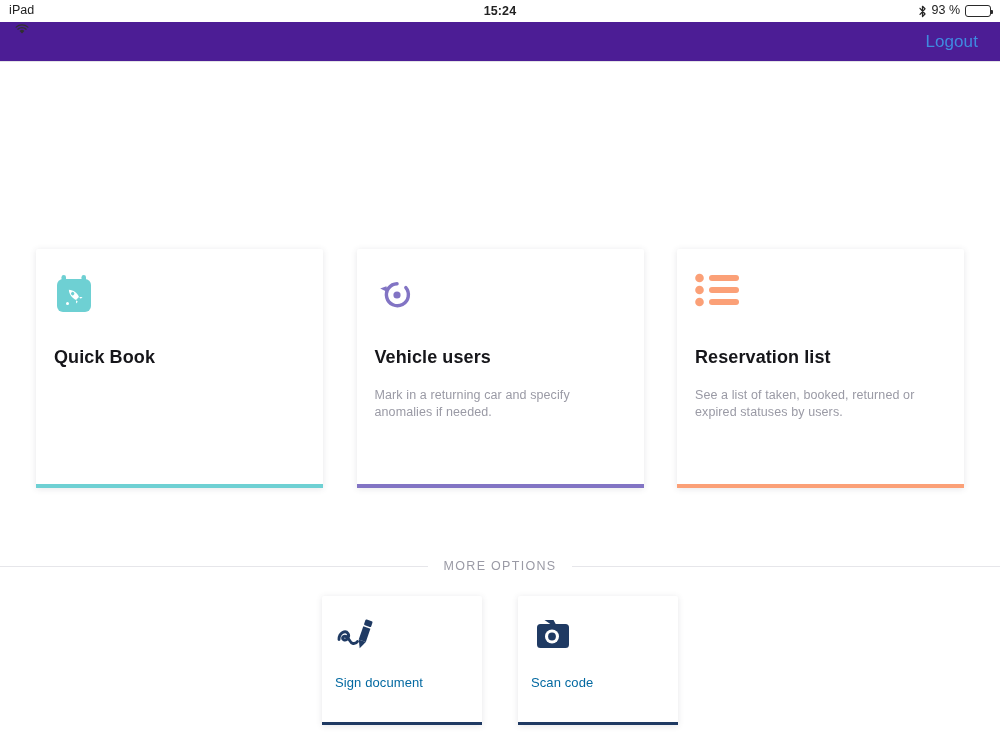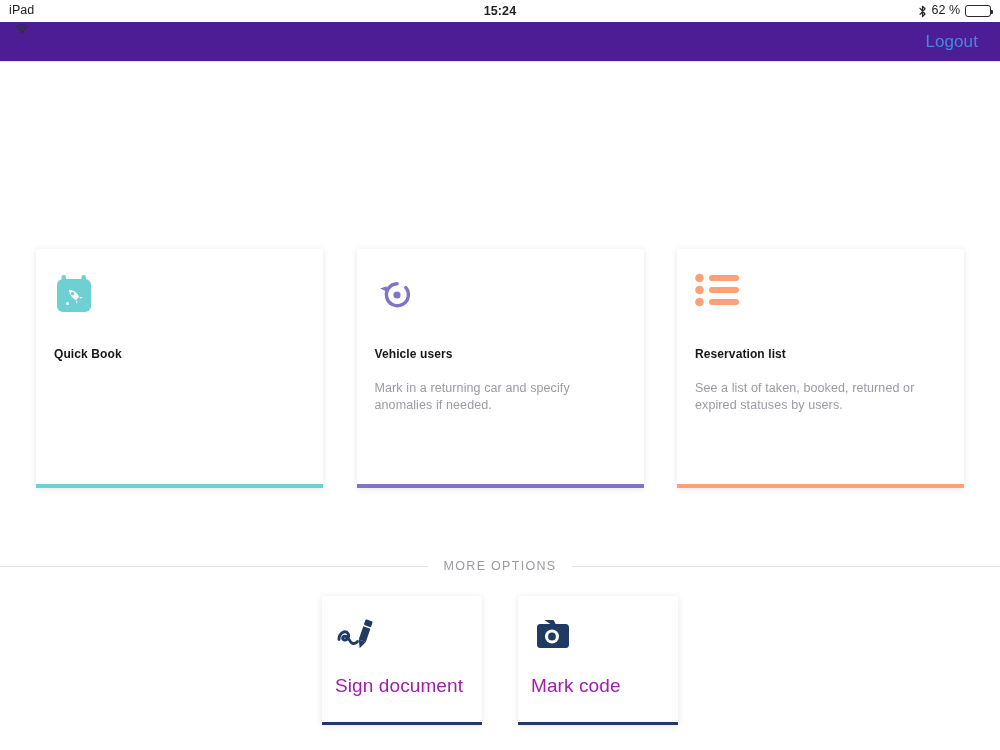--- a/index.html
+++ b/index.html
@@ -132,21 +132,21 @@
     left: 0; right: 0; bottom: 0;
     height: 4px;
   }
   .card-icon {
     height: 48px;
     margin-bottom: 26px;
     display: flex;
     align-items: flex-start;
   }
   .card-title {
-    font-size: 12px;
+    font-size: 18px;
     font-weight: bold;
     color: #16161a;
     letter-spacing: 0.1px;
     margin-bottom: 19px;
   }
   .card-desc {
     font-size: 12.5px;
     line-height: 1.33;
     color: #9a9aa5;
     letter-spacing: 0.1px;
@@ -201,22 +201,22 @@
     left: 0; right: 0; bottom: 0;
     height: 3px;
   }
   .sub-card-icon {
     height: 42px;
     display: flex;
     align-items: flex-start;
     margin-bottom: 16px;
   }
   .sub-card-title {
-    font-size: 19px;
-    color: #a21caf;
+    font-size: 13px;
+    color: #0369a1;
     letter-spacing: 0.1px;
   }
 </style>
 </head>
 <body>
 
 <div class="status-bar">
   <div class="status-left">
     <span class="dev-name">iPad</span>
     <span class="wifi-icon">
@@ -229,21 +229,21 @@
   </div>
 
   <div class="status-center">15:24</div>
 
   <div class="status-right">
     <span class="bt-icon">
       <svg width="9" height="13" viewBox="0 0 9 13">
         <path d="M2 3.3 L7 9 L4.5 11.5 L4.5 1.3 L7 3.8 L2 9.4" stroke="#262626" stroke-width="1.25" fill="none" stroke-linejoin="round" stroke-linecap="round"></path>
       </svg>
     </span>
-    <span>62 %</span>
+    <span>93 %</span>
     <span class="battery">
       <span class="battery-fill" id="battery-fill" style="width:93%"></span>
     </span>
   </div>
 </div>
 
 <div class="nav-bar">
   <button class="logout-link">Logout</button>
 </div>
 
@@ -327,18 +327,18 @@
 
     <div class="sub-card">
       <div class="sub-card-icon">
         <svg width="42" height="36" viewBox="0 0 42 36">
           <path d="M13.5 3 h9 l2.2 4 h9.8 a3.5 3.5 0 0 1 3.5 3.5 v17 a3.5 3.5 0 0 1 -3.5 3.5
                    h-25 a3.5 3.5 0 0 1 -3.5 -3.5 v-17 a3.5 3.5 0 0 1 3.5 -3.5 h9.8 Z" fill="#1f3a63"></path>
           <circle cx="21" cy="19.5" r="7" fill="#ffffff"></circle>
           <circle cx="21" cy="19.5" r="3.9" fill="#1f3a63"></circle>
         </svg>
       </div>
-      <div class="sub-card-title">Mark code</div>
+      <div class="sub-card-title">Scan code</div>
       <div class="sub-card-accent" style="background:#1f3a63"></div>
     </div>
   </div>
 
 </div>
 
 </body></html>

